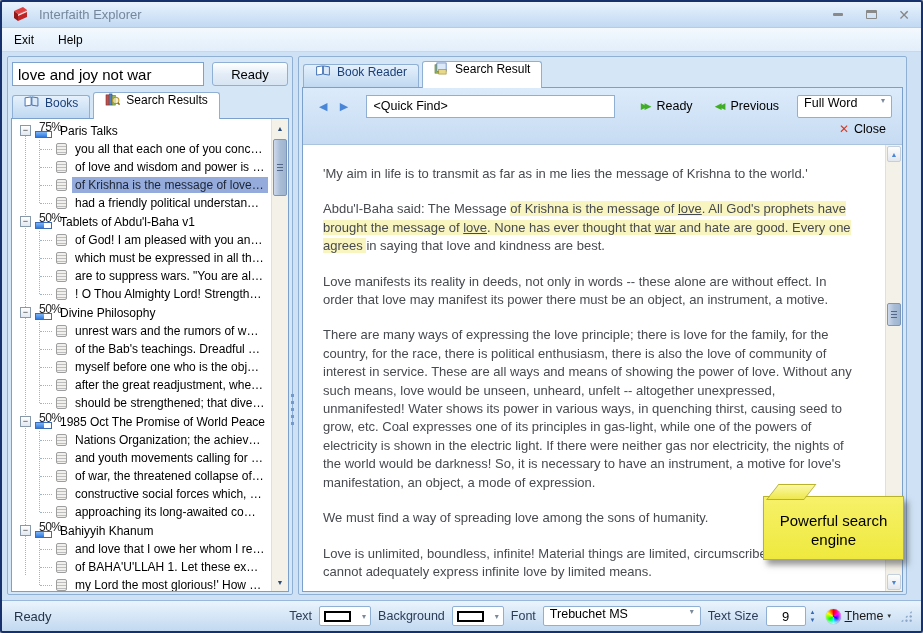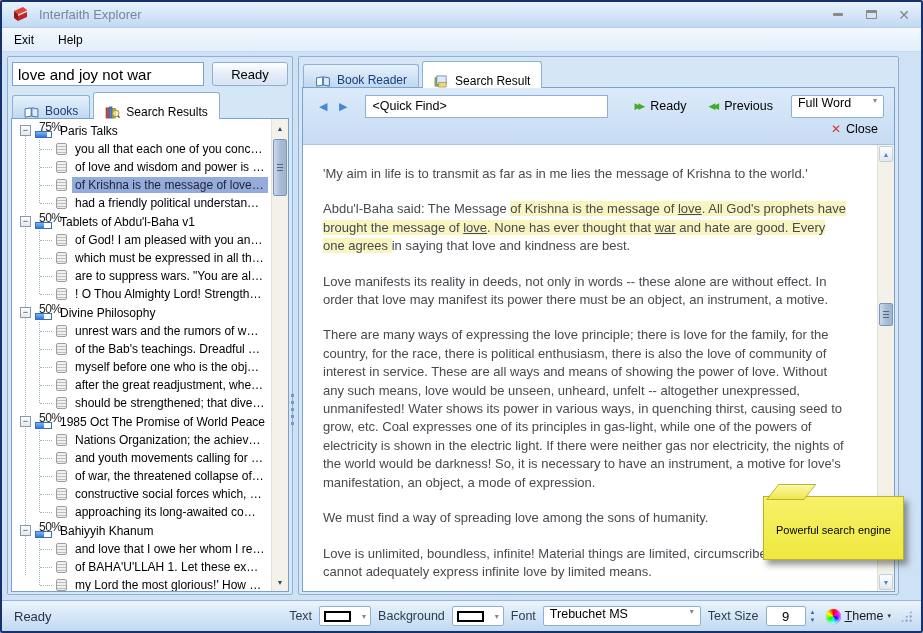--- a/index.html
+++ b/index.html
@@ -19,37 +19,37 @@
   .wb-min i { display:block; width:10px; height:3px; background:#8a8a8a; border-radius:1px; }
   .wb-max i { display:block; width:11px; height:9px; border:1px solid #8a8a8a; border-top:3px solid #8a8a8a; border-radius:1px; }
   .wb-close { font-size:14px; font-weight:bold; }
 
   
   .menubar { height:24px; background:linear-gradient(#f3f9fe,#e2eefb); border-bottom:1px solid #c5d9ee;
              display:flex; align-items:center; padding:0 12px; gap:24px; flex:0 0 auto; }
   .menu-item { font-size:12px; color:#000; cursor:default; }
 
   
-  .content { flex:1; display:flex; gap:5px; padding:4px 22px 5px 5px; background:#cfe2f5; position:relative; min-height:0; }
+  .content { flex:1; display:flex; gap:5px; padding:4px 14px 5px 5px; background:#cfe2f5; position:relative; min-height:0; }
 
   .lpanel { width:286px; flex:0 0 auto; border:1px solid #8fb0d4; background:#d5e6f7; padding:3px 3px 2px 3px;
             display:flex; flex-direction:column; border-radius:2px; }
   .rpanel { flex:1; border:1px solid #8fb0d4; background:#d5e6f7; padding:3px 3px 2px 3px;
             display:flex; flex-direction:column; border-radius:2px; min-width:0; }
 
   
   .search-row { display:flex; gap:8px; padding:2px 1px 0 1px; }
   .search-input { width:192px; height:24px; border:1px solid #7da2ce; background:#fff; font-size:15px; padding:0 5px; color:#000; }
   .search-btn { flex:1; height:24px; border:1px solid #8fb0d4; border-radius:3px;
                 background:linear-gradient(#ffffff,#e4edf7 50%, #d7e4f2); font-size:13px; color:#000; cursor:default; }
 
   
   .tabs { display:flex; align-items:flex-end; height:27px; padding-left:1px; margin-top:5px; position:relative; z-index:2; }
   .tab { height:23px; border:1px solid #8fb0d4; border-bottom:none; border-radius:3px 3px 0 0;
-         background:linear-gradient(#e6f1fc,#bfd8f1); display:flex; align-items:flex-end; gap:6px;
+         background:linear-gradient(#e6f1fc,#bfd8f1); display:flex; align-items:flex-start; gap:6px;
          padding:0 11px; margin-right:3px; font-size:12px; color:#1a3e78; cursor:default; }
   .tab.active { height:27px; background:#fff; color:#000; margin-bottom:-1px; }
   .tab svg { flex:0 0 auto; }
 
   
   .tree-box { flex:1; border:1px solid #7ba0cc; background:#fff; position:relative; overflow:hidden; min-height:0; }
   .tree { position:absolute; left:0; top:2px; right:18px; bottom:0; overflow:hidden; }
   .tree::before { content:''; position:absolute; left:13px; top:10px; bottom:16px; border-left:1px dotted #9eb4c8; }
   .trow { display:flex; align-items:center; height:19px; gap:4px; padding-left:8px; position:relative; }
   .expbox { width:11px; height:11px; border:1px solid #8899aa; background:linear-gradient(#fff,#e2e9f1);
@@ -109,21 +109,21 @@
   
   .splitter { position:absolute; left:288px; top:342px; width:4px; height:32px; display:flex; flex-direction:column; gap:4px; align-items:center; }
   .splitter i { width:3px; height:3px; background:#6f99cf; display:block; }
 
   
   .note { position:absolute; right:17px; bottom:40px; width:141px; height:64px; background:linear-gradient(#f6f169,#efe93e);
           border:1px solid #b9b32c; box-shadow:4px 5px 6px rgba(70,70,70,.55); z-index:10;
           display:flex; align-items:center; justify-content:center; text-align:center; padding:4px 10px 0 10px; }
   .note::before { content:''; position:absolute; left:2px; top:-13px; width:36px; height:14px;
           background:linear-gradient(#fbf8a8,#eee84a); border:1px solid #b9b32c; transform:skewX(-38deg); transform-origin:bottom left; }
-  .note-text { font-size:11px; color:#000; line-height:19px; }
+  .note-text { font-size:15px; color:#000; line-height:19px; }
 
   
   .statusbar { flex:0 0 31px; background:linear-gradient(#eaf4fd,#c2d9f0); border-top:1px solid #98b7da;
                display:flex; align-items:center; padding:0 8px 0 12px; gap:8px; }
   .sb-ready { font-size:13px; color:#26354a; }
   .sb-right { margin-left:auto; display:flex; align-items:center; gap:7px; }
   .sb-label { font-size:12.5px; color:#2c3c55; }
   .swatch-combo { width:52px; height:20px; background:#fff; border:1px solid #8fb0d4; border-radius:2px;
                   display:flex; align-items:center; padding:0 4px; gap:4px; }
   .swatch { width:27px; height:11px; background:#fff; border:2px solid #000; }

